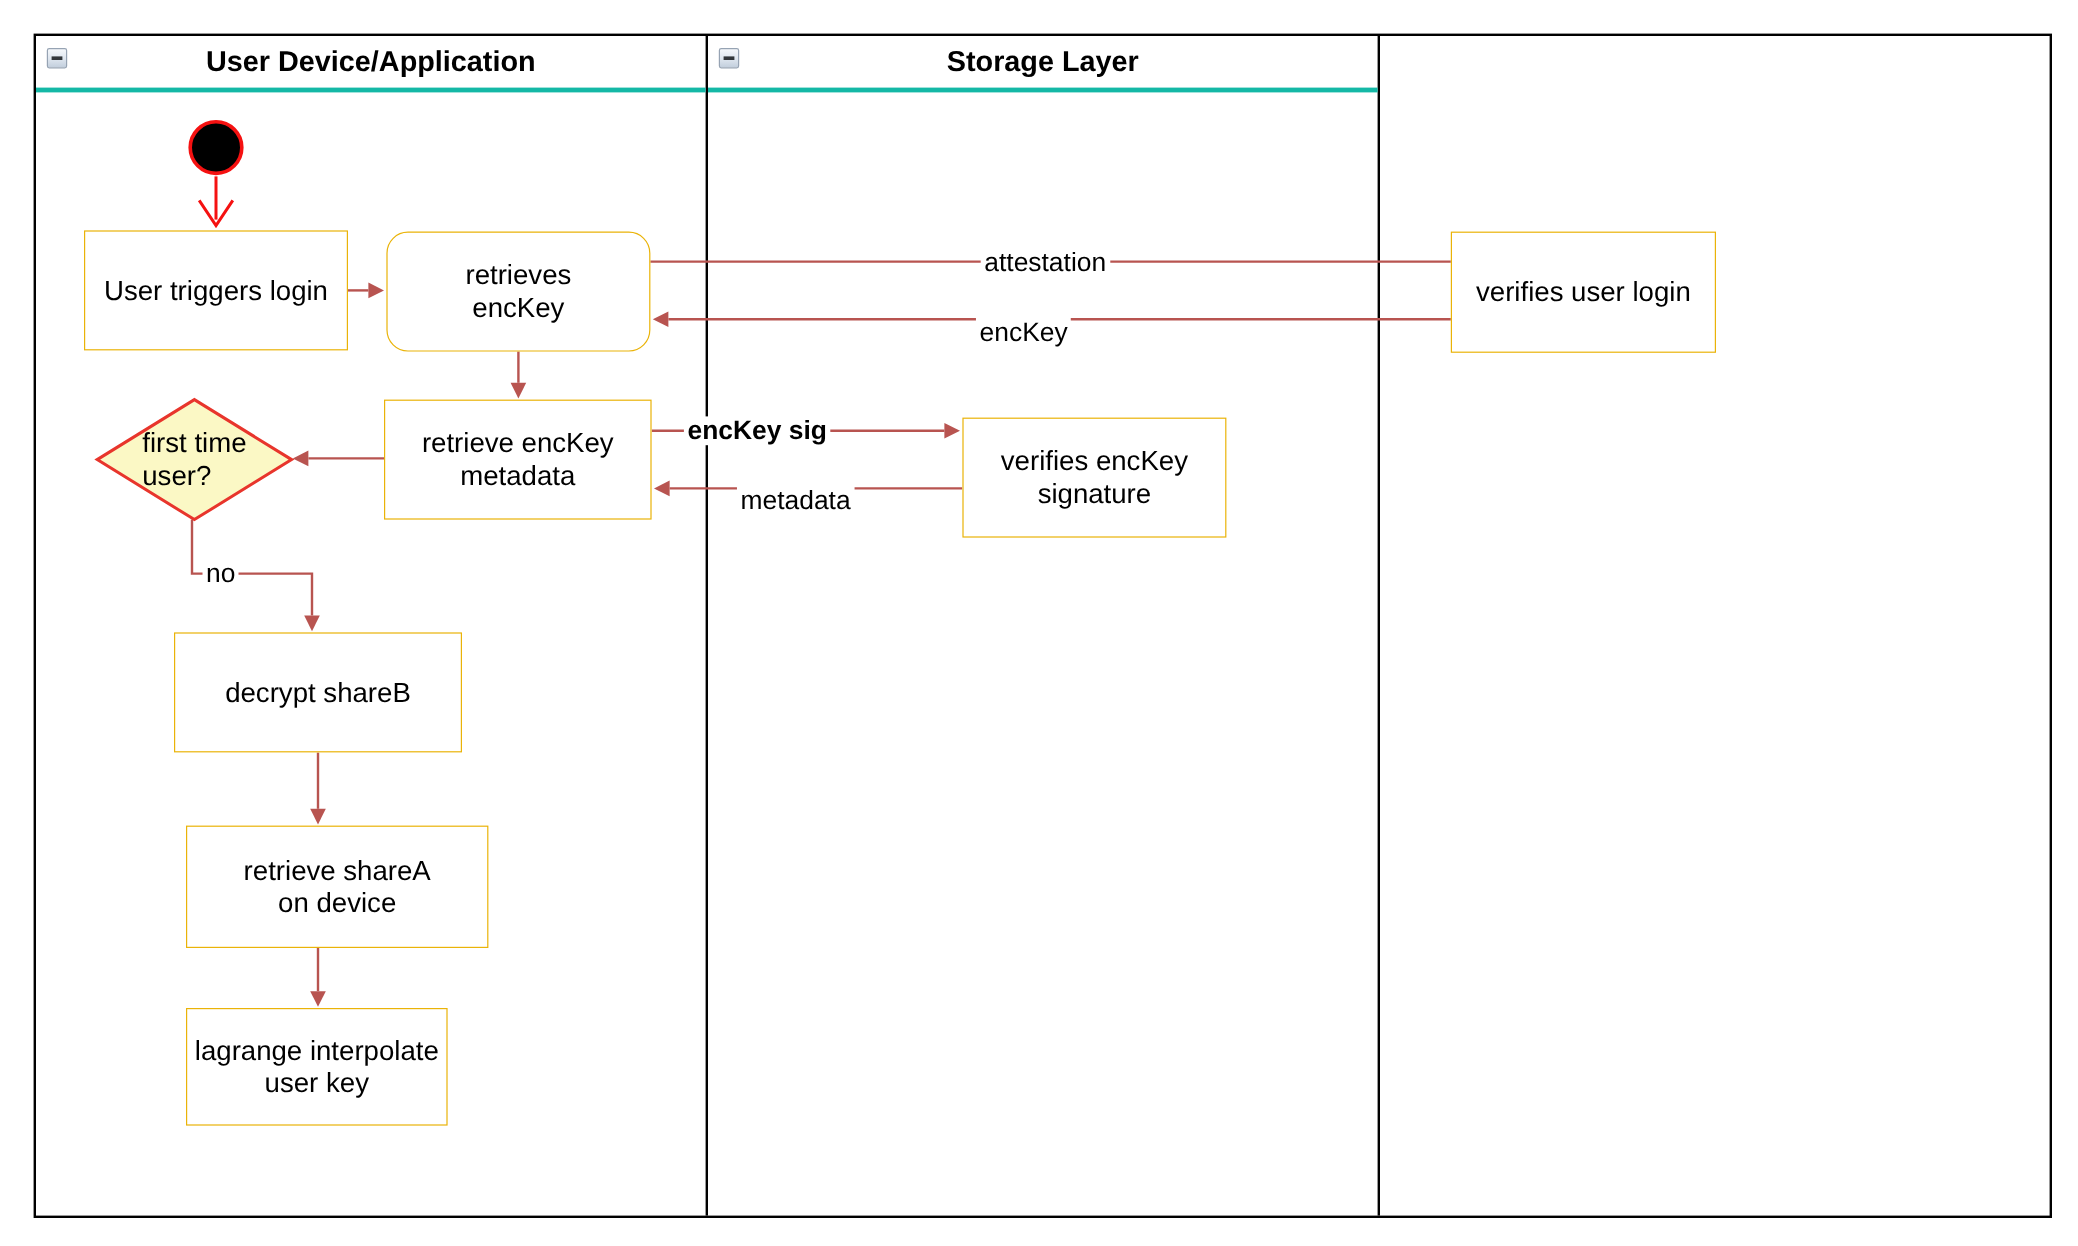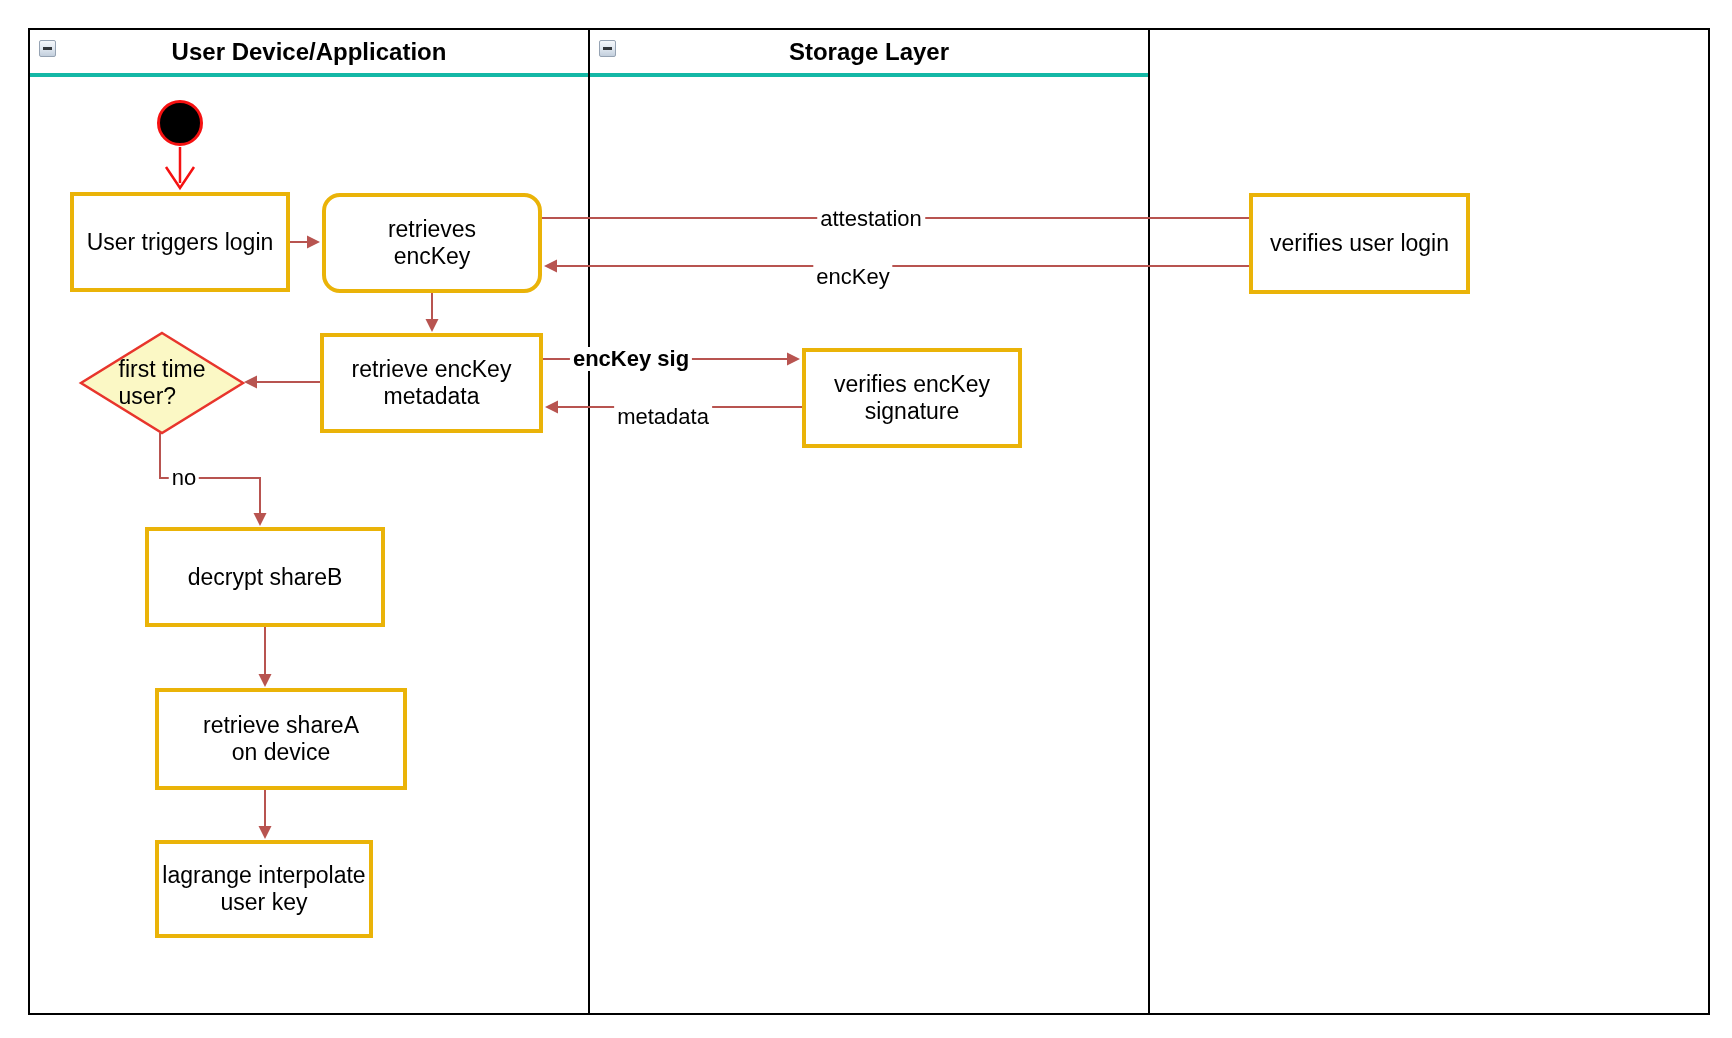--- a/index.html
+++ b/index.html
@@ -28,21 +28,21 @@
     background:linear-gradient(#f5f8fb 0%, #dde5ee 55%, #c3cfdd 100%);
     display:flex; align-items:center; justify-content:center;
     padding:0; cursor:pointer;
   }
   .collapse-btn .minus-bar { width:9px; height:3px; background:#33373b; }
   
   svg.edges { position:absolute; left:0; top:0; z-index:2; pointer-events:none; }
   
   .node {
     position:absolute; z-index:3; box-sizing:border-box;
-    border:4px solid #eab308; background:#fff;
+    border:1px solid #eab308; background:#fff;
     display:flex; align-items:center; justify-content:center;
     text-align:center; font-size:23px; line-height:27px; white-space:pre-line;
   }
   .start-node {
     position:absolute; z-index:3; left:157px; top:100px; width:40px; height:40px;
     background:#000; border:3px solid #f51111; border-radius:50%;
   }
   .diamond-wrap { position:absolute; z-index:3; left:78px; top:330px; width:168px; height:106px; }
   .diamond-wrap svg { position:absolute; left:0; top:0; }
   .diamond-label {
@@ -56,21 +56,21 @@
     background:#fff; padding:0 3px; font-size:22px; line-height:24px; white-space:nowrap;
   }
   
   .n-login     { left:70px;  top:192px; width:220px; height:100px; }
   .n-retkey    { left:322px; top:193px; width:220px; height:100px;border-radius:18px; }
   .n-meta      { left:320px; top:333px; width:223px; height:100px; }
   .n-decrypt   { left:145px; top:527px; width:240px; height:100px; }
   .n-sharea    { left:155px; top:688px; width:252px; height:102px; }
   .n-lagrange  { left:155px; top:840px; width:218px; height:98px;  }
   .n-versig    { left:802px; top:333px; width:220px; height:100px;margin-top:15px; }
-  .n-verlogin  { left:1249px; top:193px; width:221px; height:101px; }
+  .n-verlogin  { left:1209px; top:193px; width:221px; height:101px; }
 </style>
 </head>
 <body>
 
 <div class="canvas">
 
   <div class="pool">
     <div class="lane lane-1">
       <div class="lane-header">
         <button class="collapse-btn">

